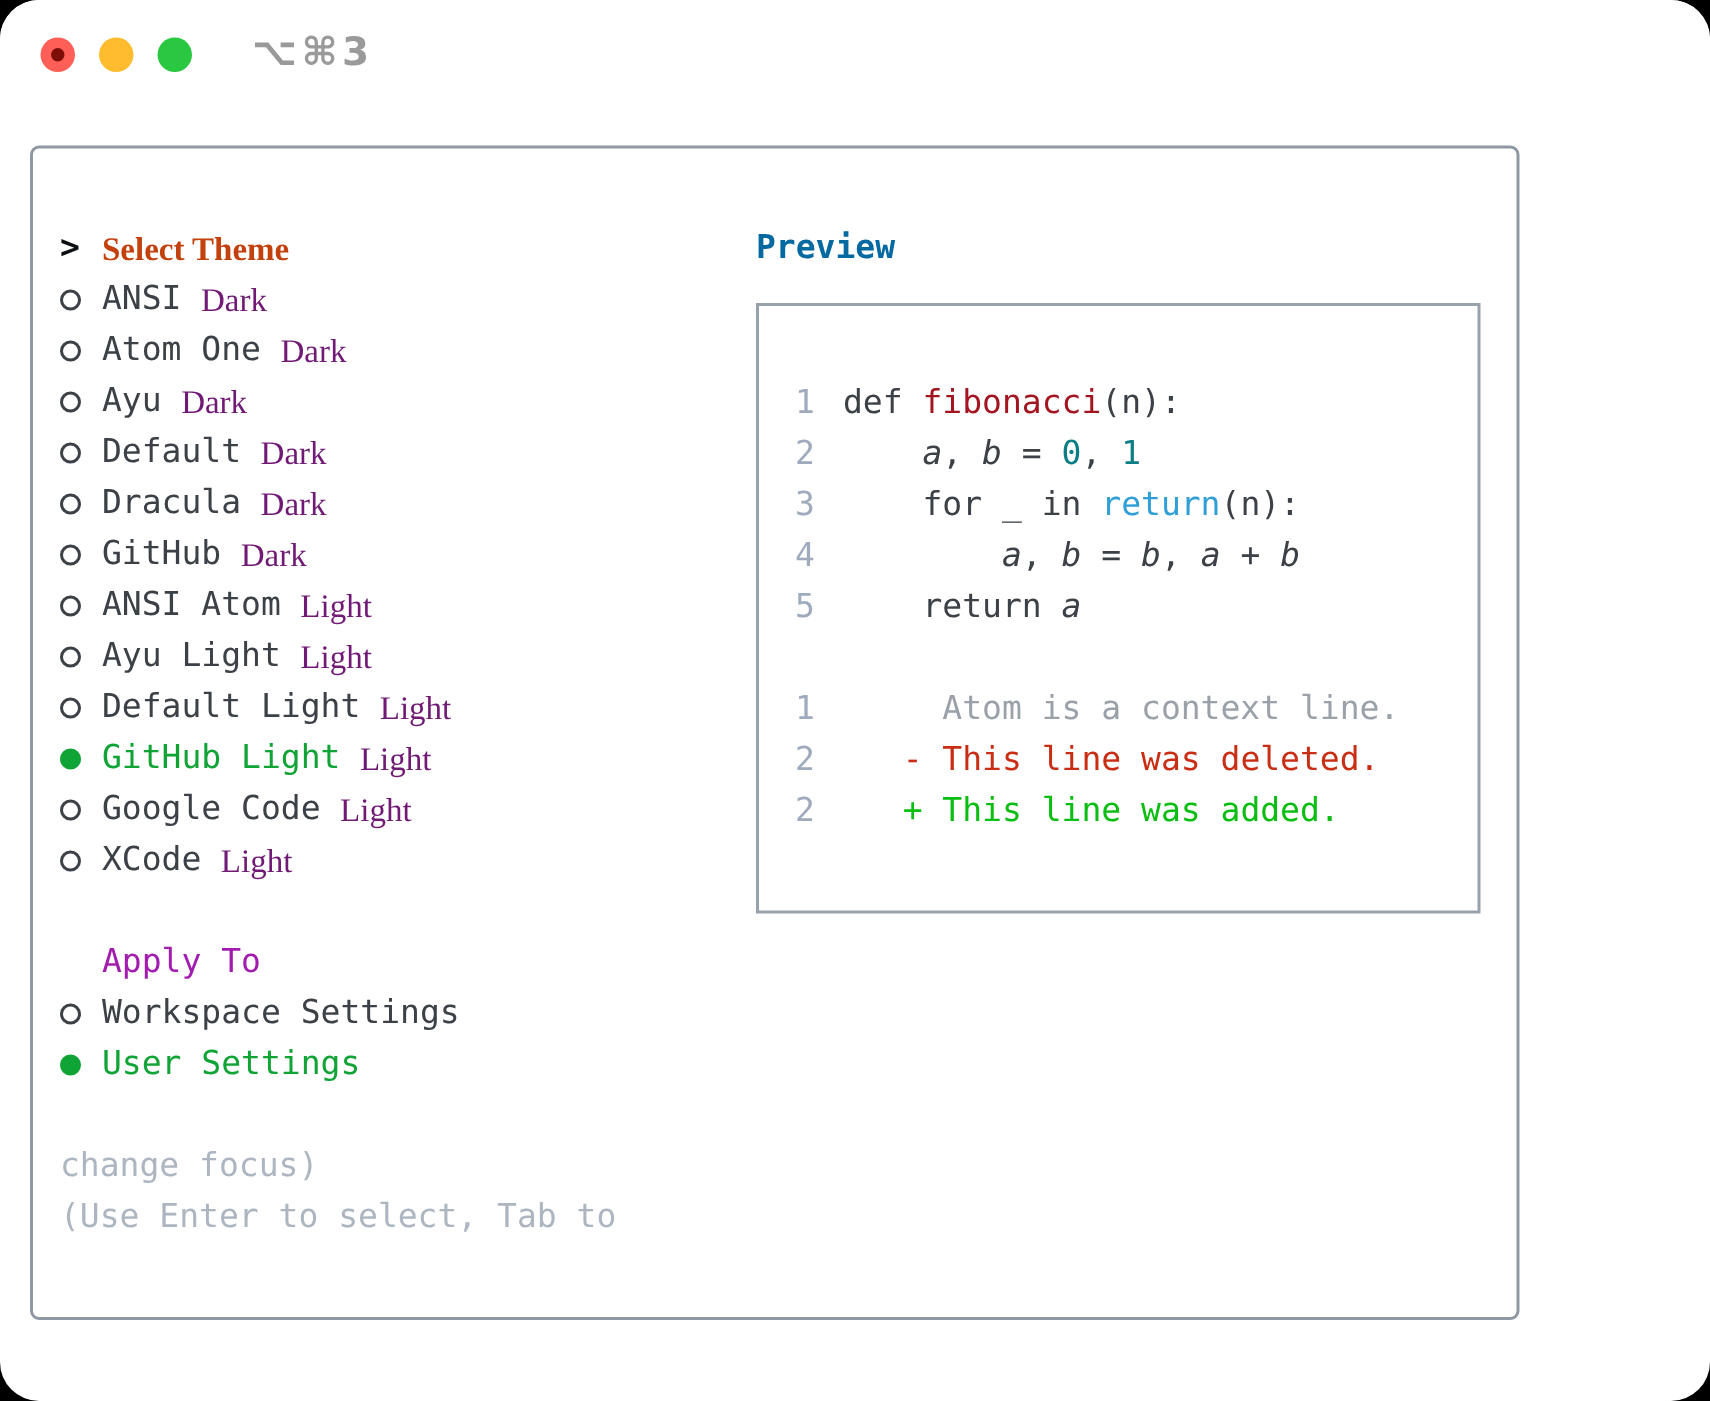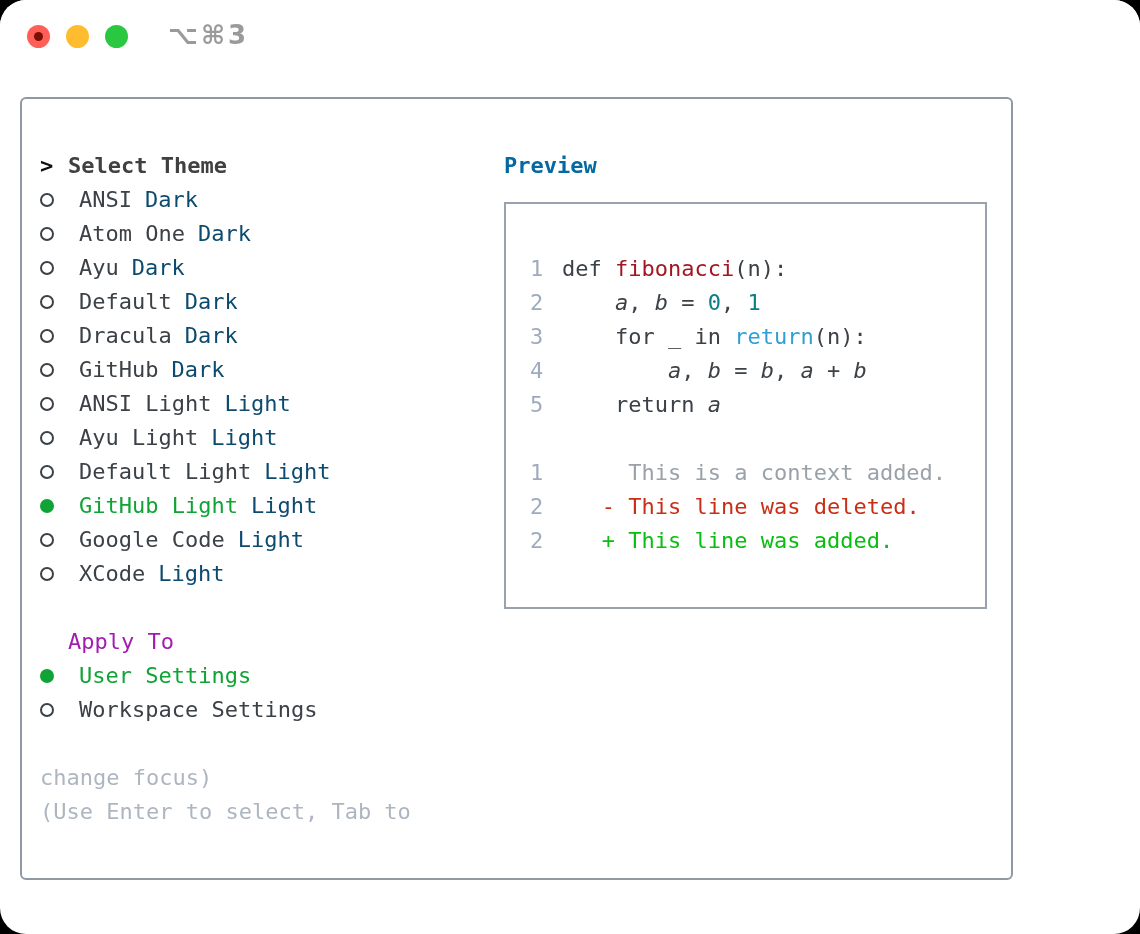--- a/index.html
+++ b/index.html
@@ -19,24 +19,24 @@
   
   .panel{position:absolute;left:20px;top:97px;width:993px;height:783px;box-sizing:border-box;
          border:2px solid #8e99a4;border-radius:6px;background:#fff;
          font-family:"DejaVu Sans Mono","Liberation Mono",monospace;font-size:22px;color:#3b4147;}
   .leftcol{position:absolute;left:18px;top:50px;}
   .row{display:flex;align-items:center;height:34px;line-height:34px;white-space:pre;}
   .bullet-cell{display:inline-flex;width:28px;align-items:center;flex:0 0 28px;}
   .bullet{width:14px;height:14px;box-sizing:border-box;border:2px solid #3b4147;border-radius:50%;}
   .bullet.sel{background:#10a335;border-color:#10a335;}
   .prompt{font-weight:bold;color:#0c0f13;}
-  .htitle{font-weight:bold;color:#404040;}
-  .lbl{color:#3b4147;margin-left:11px;}
+  .htitle{font-weight:bold;color:#c2410c;font-family:Liberation Serif, serif;}
+  .lbl{color:#3b4147;}
   .lbl.green{color:#10a335;text-align:right;}
-  .tag{color:#0c4a6e;margin-left:13px;}
+  .tag{color:#701a75;margin-left:13px;font-family:Liberation Serif, serif;}
   .spacer{height:34px;}
   .applyhdr{height:34px;line-height:34px;padding-left:28px;color:#a21caf;}
   .help{color:#adb6c0;line-height:34px;white-space:pre;}
   
   .pvtitle{position:absolute;left:482px;top:50px;height:34px;line-height:34px;
            font-weight:bold;color:#0369a1;}
   .pbox{position:absolute;left:482px;top:103px;width:483px;height:407px;box-sizing:border-box;
         border:2px solid #98a2ac;background:#fff;padding:48px 0 0 24px;overflow:hidden;}
   .cline{height:34px;line-height:34px;white-space:pre;}
   .ln{display:inline-block;width:32px;color:#9fabbd;}
@@ -73,53 +73,53 @@
         <span class="htitle">Select Theme</span>
       </div>
 
       <div>
           <div class="row"><span class="bullet-cell"><span class="bullet"></span></span><span class="lbl">ANSI</span><span class="tag">Dark</span></div>
           <div class="row"><span class="bullet-cell"><span class="bullet"></span></span><span class="lbl">Atom One</span><span class="tag">Dark</span></div>
           <div class="row"><span class="bullet-cell"><span class="bullet"></span></span><span class="lbl">Ayu</span><span class="tag">Dark</span></div>
           <div class="row"><span class="bullet-cell"><span class="bullet"></span></span><span class="lbl">Default</span><span class="tag">Dark</span></div>
           <div class="row"><span class="bullet-cell"><span class="bullet"></span></span><span class="lbl">Dracula</span><span class="tag">Dark</span></div>
           <div class="row"><span class="bullet-cell"><span class="bullet"></span></span><span class="lbl">GitHub</span><span class="tag">Dark</span></div>
-          <div class="row"><span class="bullet-cell"><span class="bullet"></span></span><span class="lbl">ANSI Light</span><span class="tag">Light</span></div>
+          <div class="row"><span class="bullet-cell"><span class="bullet"></span></span><span class="lbl">ANSI Atom</span><span class="tag">Light</span></div>
           <div class="row"><span class="bullet-cell"><span class="bullet"></span></span><span class="lbl">Ayu Light</span><span class="tag">Light</span></div>
           <div class="row"><span class="bullet-cell"><span class="bullet"></span></span><span class="lbl">Default Light</span><span class="tag">Light</span></div>
           <div class="row"><span class="bullet-cell"><span class="bullet sel"></span></span><span class="lbl green">GitHub Light</span><span class="tag">Light</span></div>
           <div class="row"><span class="bullet-cell"><span class="bullet"></span></span><span class="lbl">Google Code</span><span class="tag">Light</span></div>
           <div class="row"><span class="bullet-cell"><span class="bullet"></span></span><span class="lbl">XCode</span><span class="tag">Light</span></div>
         </div>
 
       <div class="spacer"></div>
 
       <div class="applyhdr">Apply To</div>
 
       <div>
+          <div class="row"><span class="bullet-cell"><span class="bullet"></span></span><span class="lbl">Workspace Settings</span></div>
           <div class="row"><span class="bullet-cell"><span class="bullet sel"></span></span><span class="lbl green">User Settings</span></div>
-          <div class="row"><span class="bullet-cell"><span class="bullet"></span></span><span class="lbl">Workspace Settings</span></div>
         </div>
 
       <div class="spacer"></div>
 
       <div class="help">change focus)</div>
       <div class="help">(Use Enter to select, Tab to</div>
     </div>
 
     <div class="pvtitle">Preview</div>
 
     <div class="pbox">
       <div>
           <div class="cline"><span class="ln">1</span><span class="tok-plain">def </span><span class="tok-fn">fibonacci</span><span class="tok-plain">(n):</span></div>
           <div class="cline"><span class="ln">2</span><span class="tok-plain">    </span><span class="tok-var">a</span><span class="tok-plain">, </span><span class="tok-var">b</span><span class="tok-plain"> = </span><span class="tok-num">0</span><span class="tok-plain">, </span><span class="tok-num">1</span></div>
           <div class="cline"><span class="ln">3</span><span class="tok-plain">    for _ in </span><span class="tok-call">return</span><span class="tok-plain">(n):</span></div>
           <div class="cline"><span class="ln">4</span><span class="tok-plain">        </span><span class="tok-var">a</span><span class="tok-plain">, </span><span class="tok-var">b</span><span class="tok-plain"> = </span><span class="tok-var">b</span><span class="tok-plain">, </span><span class="tok-var">a</span><span class="tok-plain"> + </span><span class="tok-var">b</span></div>
           <div class="cline"><span class="ln">5</span><span class="tok-plain">    return </span><span class="tok-var">a</span></div>
           <div class="cline"><span class="ln"></span></div>
-          <div class="cline"><span class="ln">1</span><span class="tok-ctx">     This is a context added.</span></div>
+          <div class="cline"><span class="ln">1</span><span class="tok-ctx">     Atom is a context line.</span></div>
           <div class="cline"><span class="ln">2</span><span class="tok-plain">   </span><span class="tok-del">- This line was deleted.</span></div>
           <div class="cline"><span class="ln">2</span><span class="tok-plain">   </span><span class="tok-add">+ This line was added.</span></div>
         </div>
     </div>
 
   </div>
 </div>
 
 </body></html>

